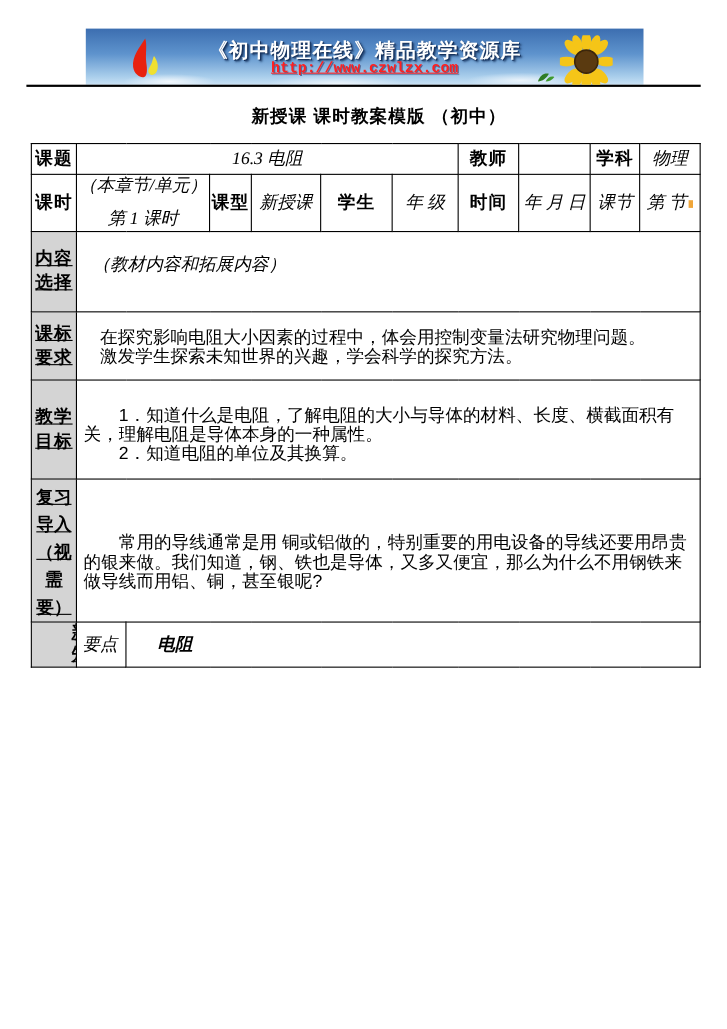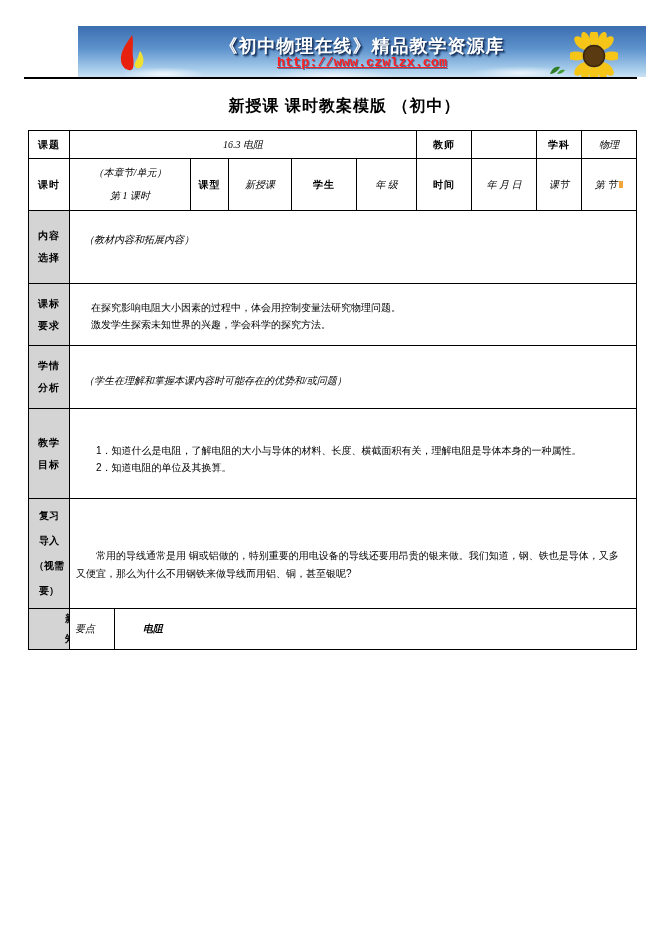--- a/index.html
+++ b/index.html
@@ -11,21 +11,21 @@
     background: #ffffff;
     font-family: "Liberation Sans", sans-serif;
     color: #000;
     overflow: hidden;
   }
 
   
   .banner {
     position: absolute;
     left: 78px; top: 26px;
-    width: 568px; height: 51px;
+    width: 507px; height: 51px;
     background: linear-gradient(to bottom, #3c6eb0 0%, #5e93cd 45%, #a8cdeb 85%, #c9e2f5 100%);
     overflow: hidden;
   }
   .banner::after { 
     content: "";
     position: absolute; left: 0; bottom: -6px; width: 100%; height: 22px;
     background:
       radial-gradient(ellipse 60px 10px at 15% 60%, rgba(255,255,255,.8), rgba(255,255,255,0) 70%),
       radial-gradient(ellipse 90px 12px at 45% 70%, rgba(255,255,255,.7), rgba(255,255,255,0) 70%),
       radial-gradient(ellipse 70px 10px at 78% 55%, rgba(255,255,255,.7), rgba(255,255,255,0) 70%);
@@ -77,31 +77,31 @@
   table.plan {
     position: absolute;
     left: 28px; top: 130px;
     width: 608px;
     border-collapse: collapse;
     table-layout: fixed;
   }
   table.plan td {
     border: 1px solid #000;
     vertical-align: middle;
-    font-size: 10px;
+    font-size: 16px;
     overflow: hidden;
   }
   td.hdr {
     text-align: center;
     font-weight: bold;
     font-size: 12.5px;
     letter-spacing: 1px;
     line-height: 22px;
   }
-  td.hdr-gray { background: #d4d4d4; }
+  td.hdr-gray { background: #d4d4d4; text-decoration: underline; }
   .kaiti {
     font-family: "Liberation Serif", serif;
     font-style: italic;
     font-size: 11.5px;
   }
   td.center { text-align: center; }
   .indent { text-indent: 2em; }
   td.v-top { vertical-align: top; }
   .marker {
     display: inline-block;
@@ -204,27 +204,20 @@
       <td class="hdr hdr-gray">
         <div>课标</div>
         <div>要求</div>
       </td>
       <td colspan="10" class="v-top" style="padding:10px 10px 8px 21px; line-height:17px;">
         <div>在探究影响电阻大小因素的过程中，体会用控制变量法研究物理问题。</div>
         <div>激发学生探索未知世界的兴趣，学会科学的探究方法。</div>
       </td>
     </tr>
 
-    <tr style="height:63px">
-      <td class="hdr hdr-gray">
-        <div>学情</div>
-        <div>分析</div>
-      </td>
-      <td colspan="10" class="kaiti v-top" style="padding:12px 10px 4px 14px;">（学生在理解和掌握本课内容时可能存在的优势和/或问题）</td>
-    </tr>
 
     <tr style="height:90px">
       <td class="hdr hdr-gray">
         <div>教学</div>
         <div>目标</div>
       </td>
       <td colspan="10" class="v-top" style="padding:14px 0 4px 6px; line-height:17px;">
         <div class="indent">1．知道什么是电阻，了解电阻的大小与导体的材料、长度、横截面积有关，理解电阻是导体本身的一种属性。</div>
         <div class="indent">2．知道电阻的单位及其换算。</div>
       </td>

